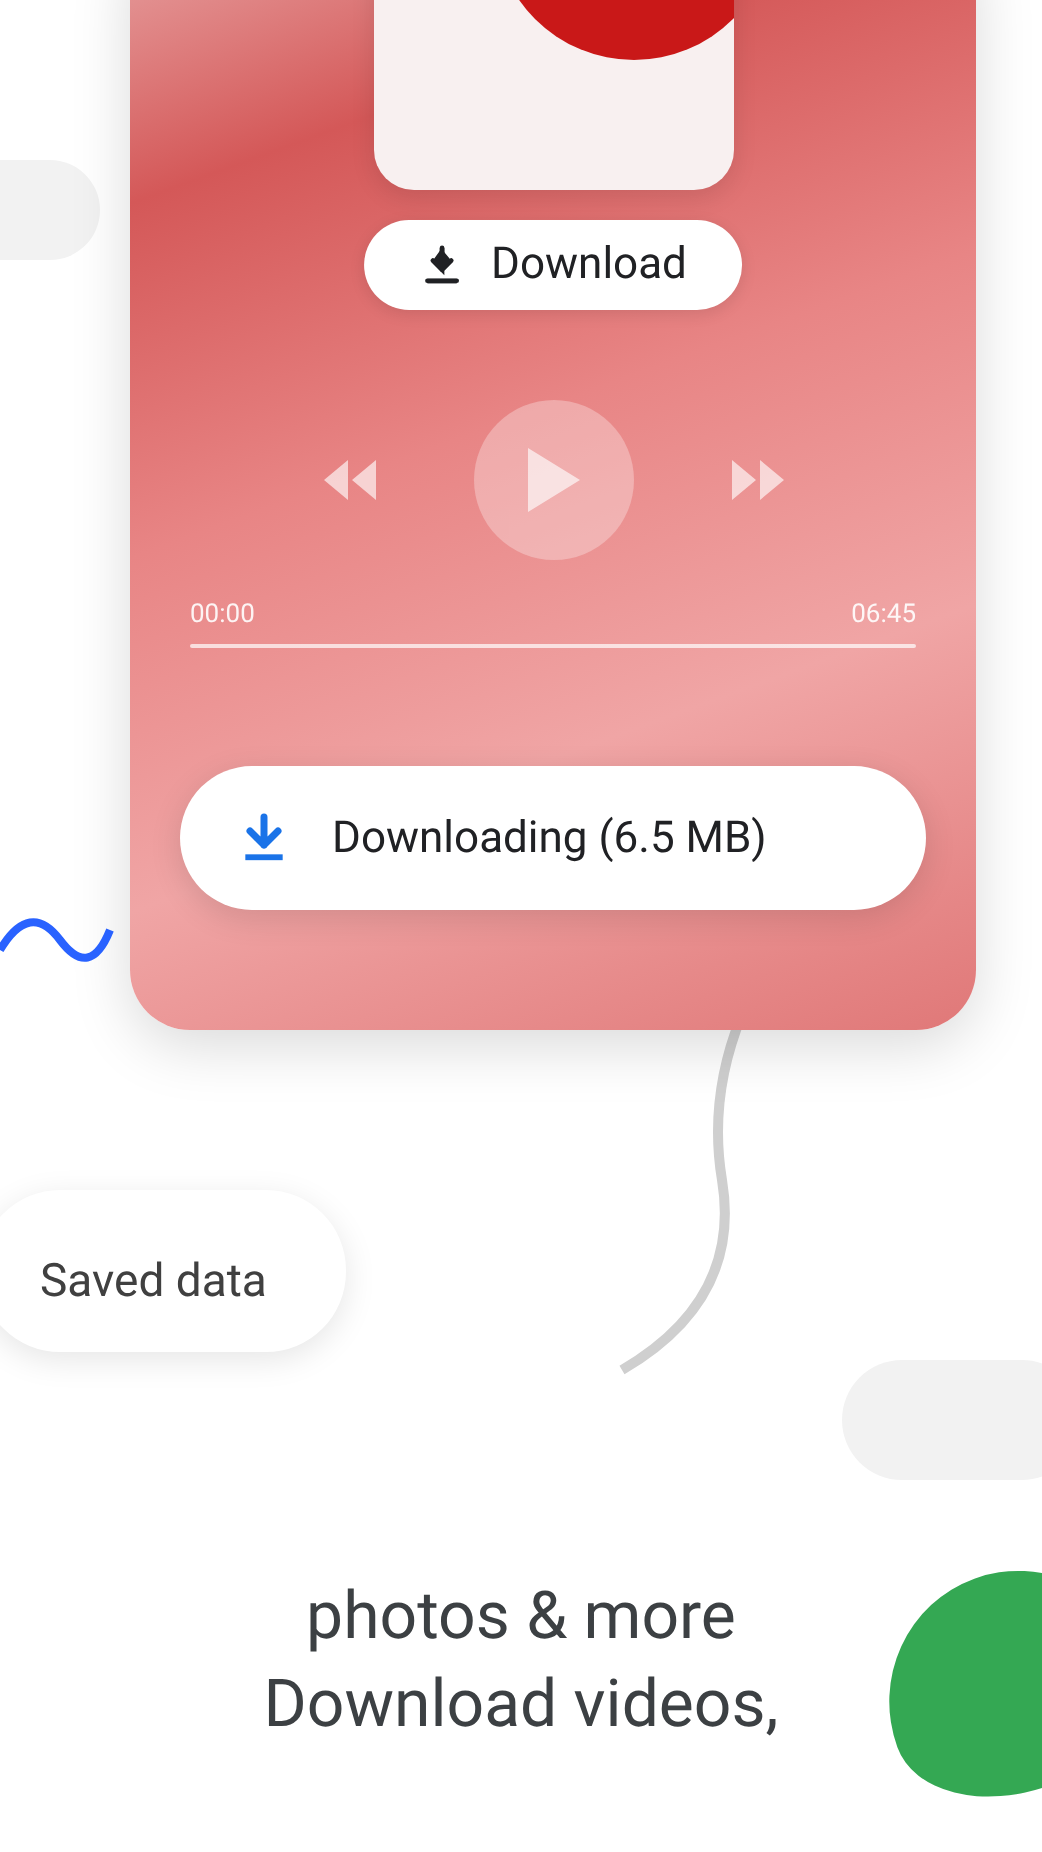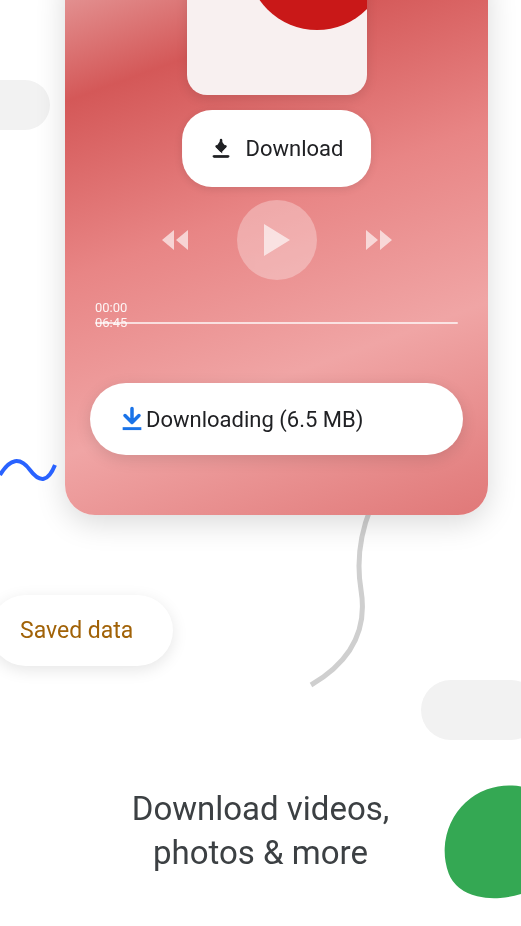--- a/index.html
+++ b/index.html
@@ -95,21 +95,21 @@
   border-radius: 20px;
   transform: rotate(-45deg);
 }
 
 .download-chip {
   position: absolute;
   top: 150px;
   left: 50%;
   transform: translateX(-50%);
   background: #fff;
-  padding: 26px 28px;
+  padding: 10px 28px;
   border-radius: 30px;
   display: flex;
   align-items: center;
   gap: 14px;
   font-size: 22px;
   color: #202124;
   box-shadow: 0 2px 8px rgba(0,0,0,0.1);
 }
 
 .player-controls {
@@ -136,21 +136,20 @@
 
 .time-row {
   position: absolute;
   top: 340px;
   left: 30px;
   right: 30px;
   display: flex;
   justify-content: space-between;
   font-size: 13px;
   color: rgba(255,255,255,0.9);
-  flex-direction: column;
 }
 
 .progress {
   position: absolute;
   top: 362px;
   left: 30px;
   right: 30px;
   height: 2px;
   background: rgba(255,255,255,0.7);
   border-radius: 2px;
@@ -159,41 +158,42 @@
 .downloading-bar {
   position: absolute;
   bottom: 60px;
   left: 25px;
   right: 25px;
   background: #fff;
   border-radius: 40px;
   padding: 22px 28px;
   display: flex;
   align-items: center;
+  gap: 20px;
   font-size: 22px;
   color: #202124;
   box-shadow: 0 4px 16px rgba(0,0,0,0.12);
 }
 
 .saved-data-chip {
   position: absolute;
   top: 595px;
   left: -10px;
   background: #fff;
   border-radius: 40px;
   padding: 22px 40px 22px 30px;
   display: flex;
   align-items: center;
   gap: 12px;
   font-size: 23px;
   box-shadow: 0 4px 16px rgba(0,0,0,0.1);
   z-index: 4;
 }
 
-.saved-label { color: #a16207; }
+.saved-label { color: #404040; margin-top: 10px; }
 .show-original { color: #1a73e8; }
 
 .headline {
   position: absolute;
   bottom: 50px;
   left: 0;
   right: 0;
   text-align: center;
   font-size: 33px;
   color: #3c4043;
@@ -267,17 +267,17 @@
     </svg>
     <span>Downloading (6.5 MB)</span>
   </div>
 </div>
 
 <div class="saved-data-chip">
   <span class="saved-label">Saved data</span>
 </div>
 
 <div class="headline">
+  <div>photos &amp; more</div>
   <div>Download videos,</div>
-  <div>photos &amp; more</div>
 </div>
 
 <div class="green-shape"></div>
 
 </body></html>

